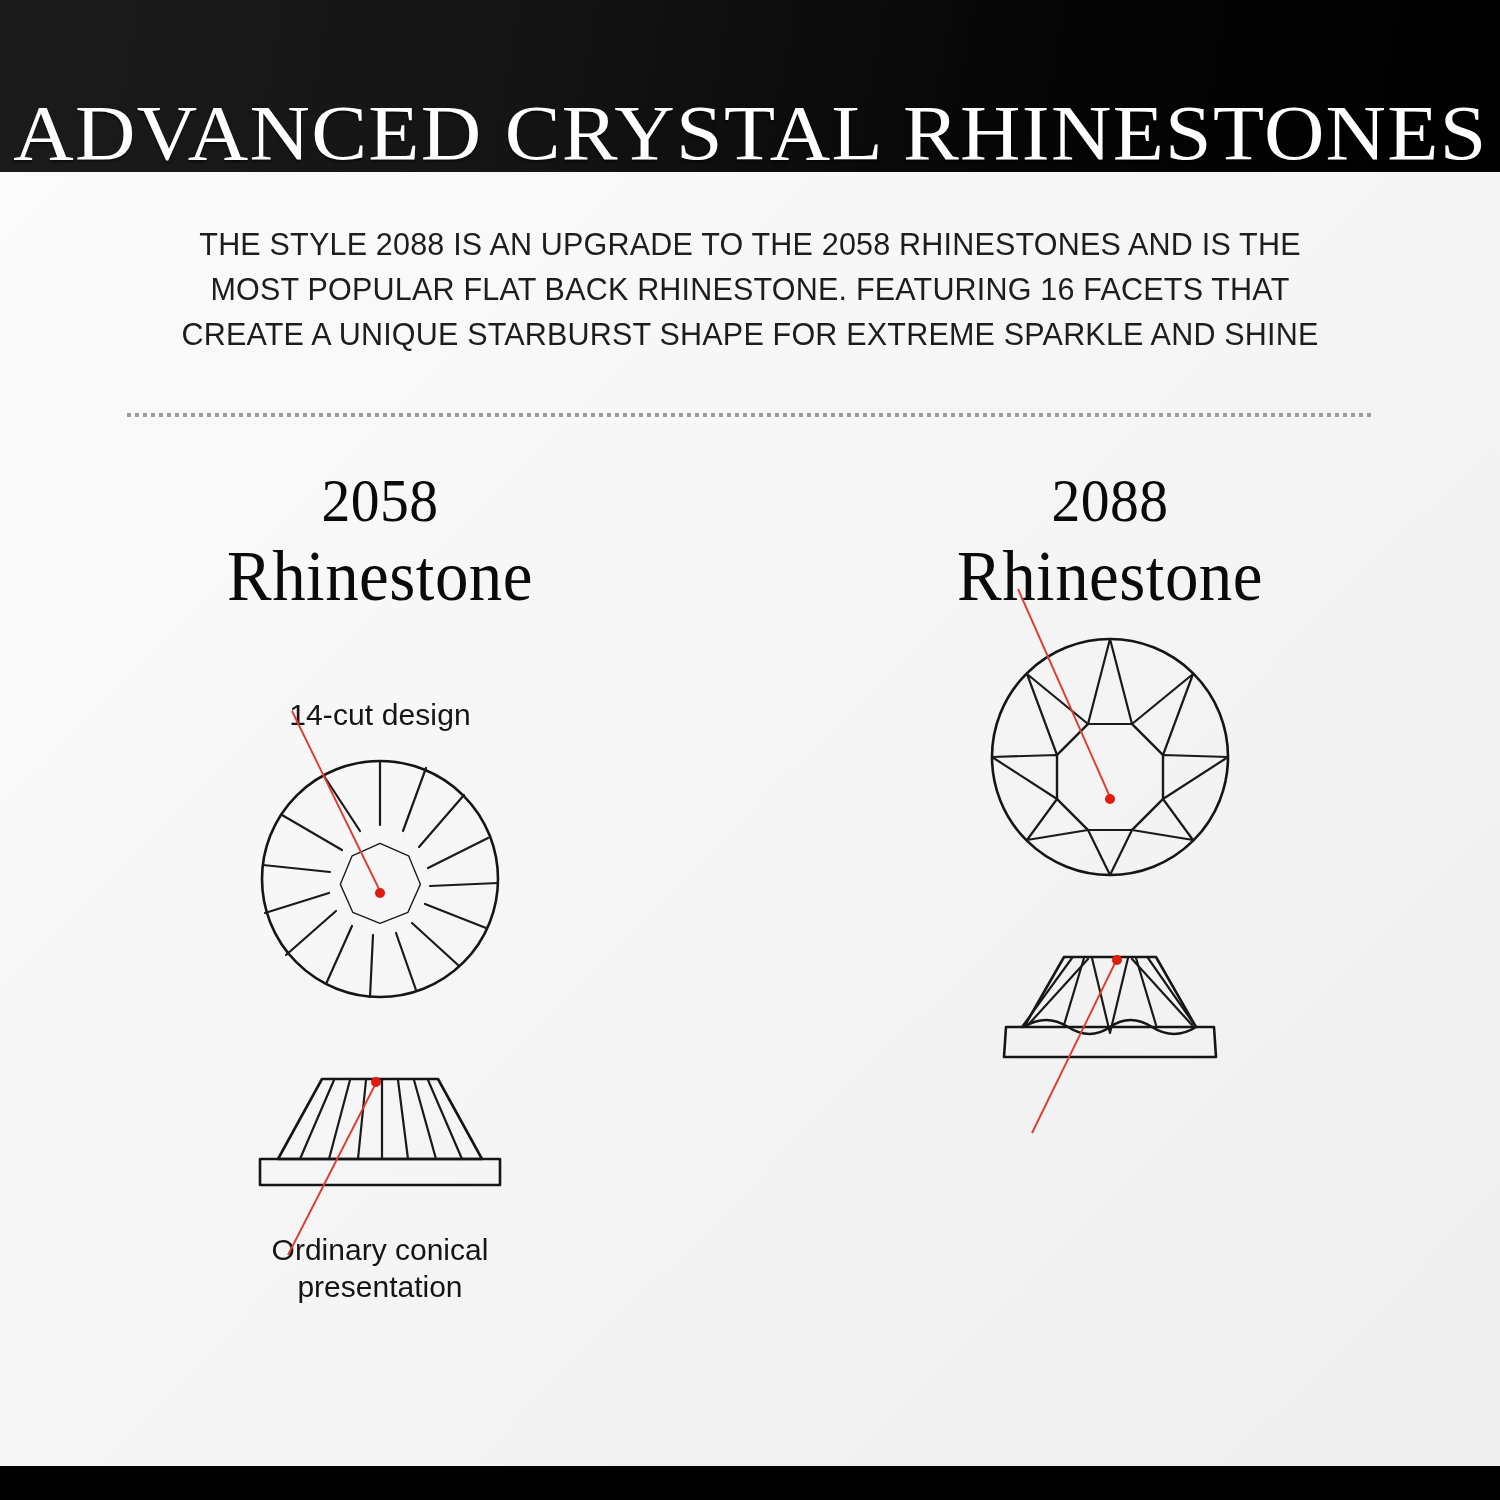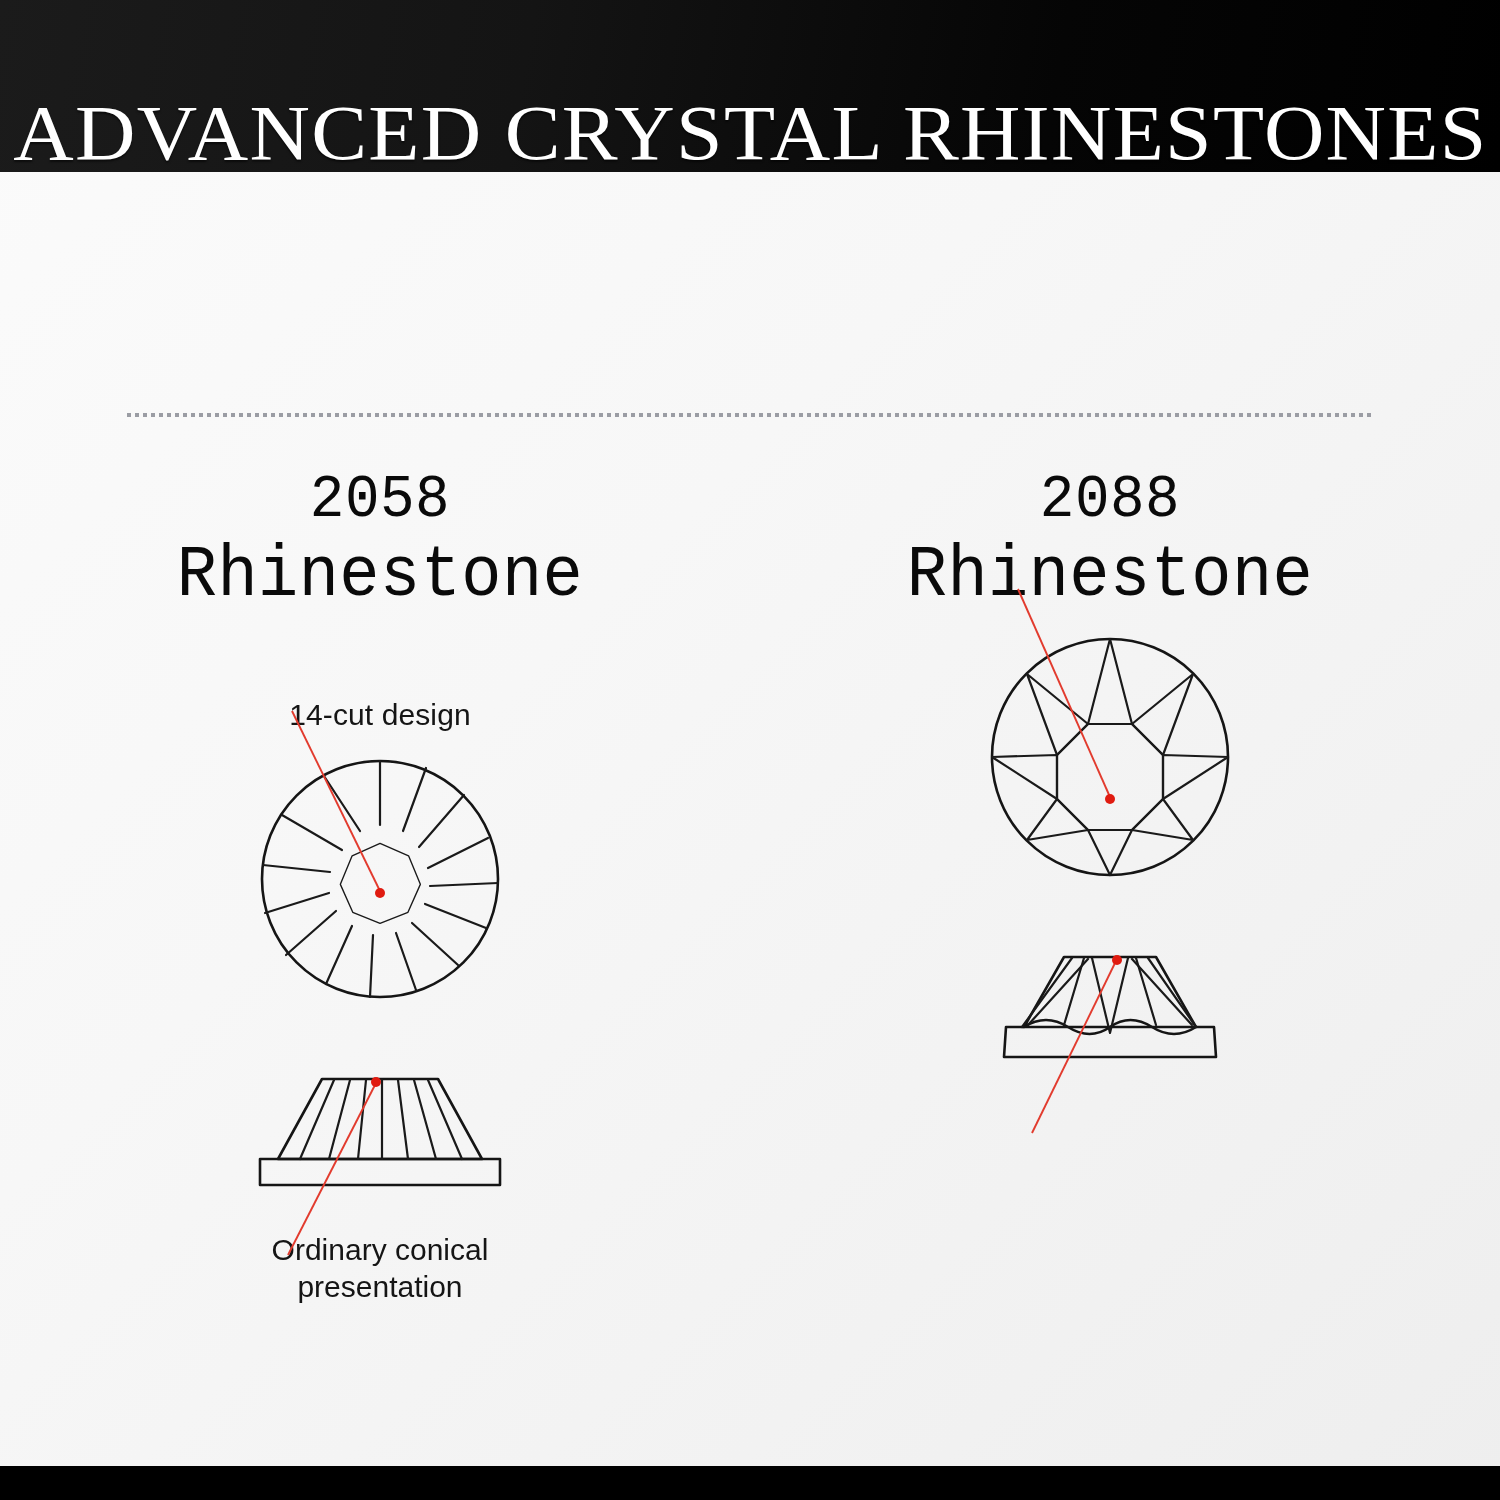--- a/index.html
+++ b/index.html
@@ -80,21 +80,21 @@
   .column {
     position: absolute;
     top: 470px;
     width: 640px;
     text-align: center;
   }
   #column-left  { left: 60px; }
   #column-right { left: 790px; }
 
   .col-title {
-    font-family: Liberation Mono, monospace;
+    font-family: Liberation Serif, serif;
     color: #0a0a0a;
     line-height: 0.98;
     letter-spacing: 0.5px;
   }
   .col-title .num {
     display: block;
     font-size: 62px;
     transform: scaleX(0.93);
   }
   .col-title .word {
@@ -167,20 +167,25 @@
 </style>
 </head>
 <body>
 
 <div id="page">
 
   <div id="header-banner">
     <div id="header-title">ADVANCED CRYSTAL RHINESTONES</div>
   </div>
 
+  <div id="intro-block">
+    <div id="intro-text">THE STYLE 2088 IS AN UPGRADE TO THE 2058 RHINESTONES AND IS THE
+MOST POPULAR FLAT BACK RHINESTONE. FEATURING 16 FACETS THAT
+CREATE A UNIQUE STARBURST SHAPE FOR EXTREME SPARKLE AND SHINE</div>
+  </div>
 
   <div id="divider"></div>
 
   <div class="column" id="column-left">
 
     <div class="col-title">
       <span class="num">2058</span>
       <span class="word">Rhinestone</span>
     </div>
 

